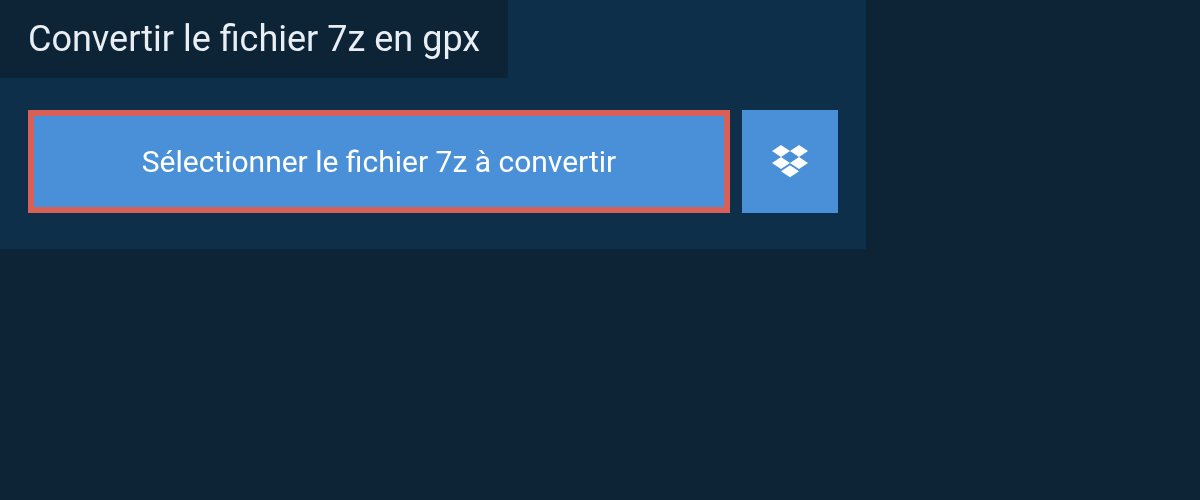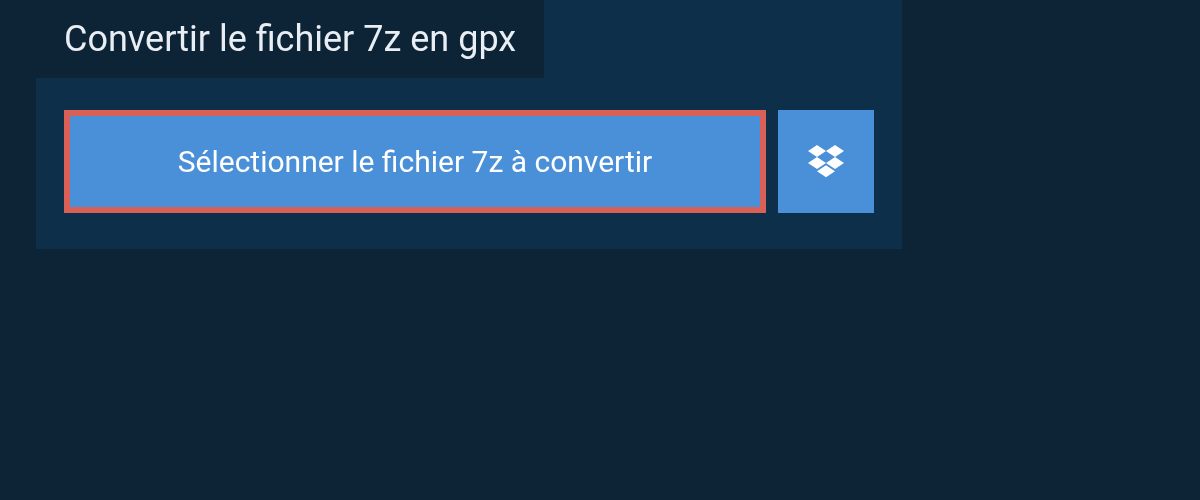--- a/index.html
+++ b/index.html
@@ -11,21 +11,20 @@
       width: 1200px;
       height: 500px;
       background-color: #0d2436;
       font-family: -apple-system, BlinkMacSystemFont, "Segoe UI", Roboto, sans-serif;
       overflow: hidden;
     }
     .container {
       width: 866px;
       background-color: #0d2f4a;
       position: relative;
-      margin-left: 36px;
     }
     .title-bar {
       background-color: #0d2436;
       padding: 18px 28px;
       display: inline-block;
     }
     .title {
       color: #e8eef3;
       font-size: 36px;
       font-weight: 400;

